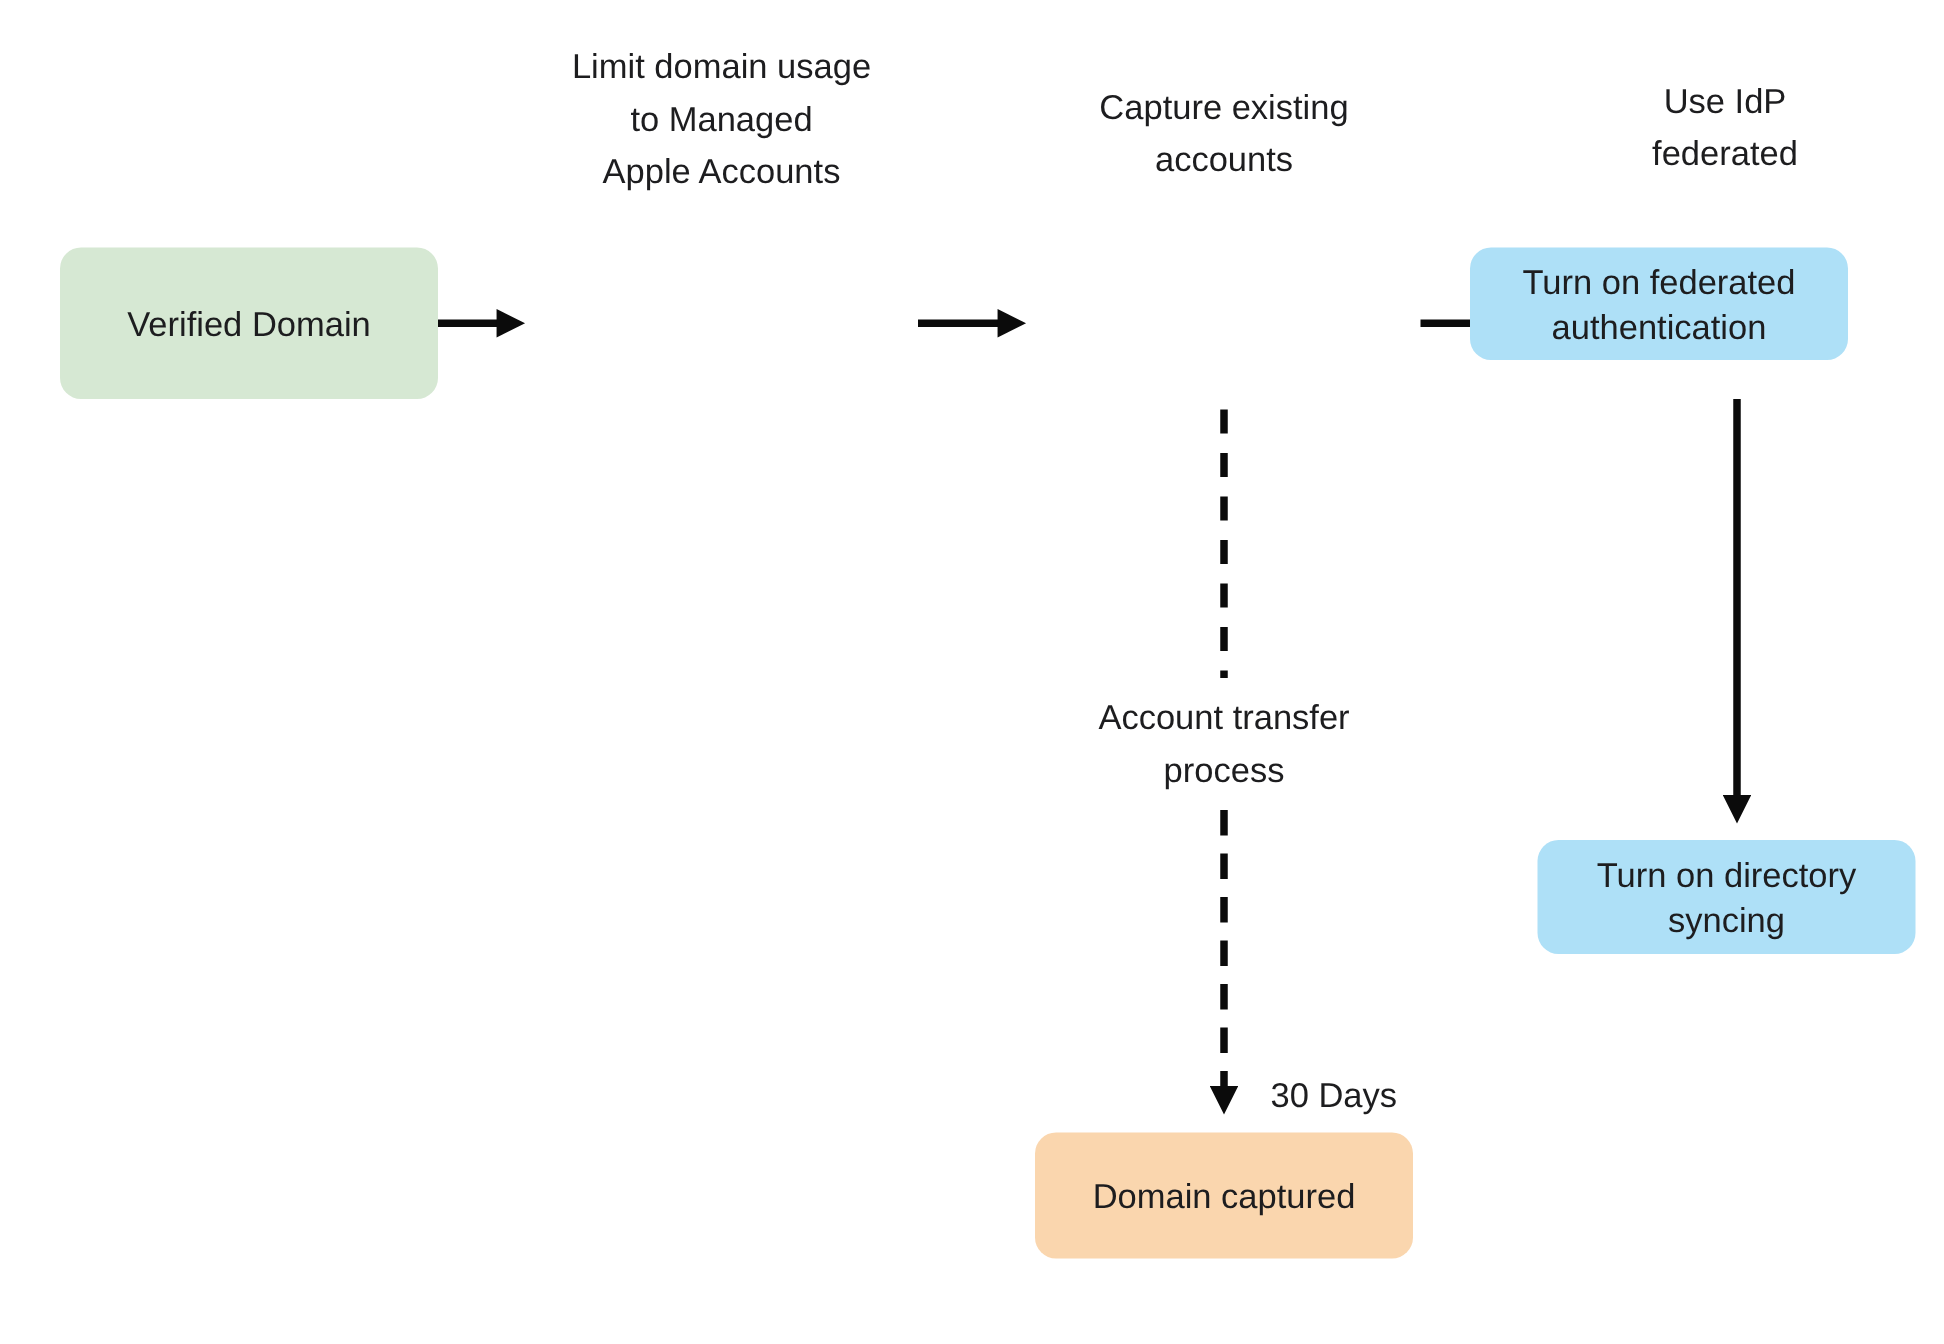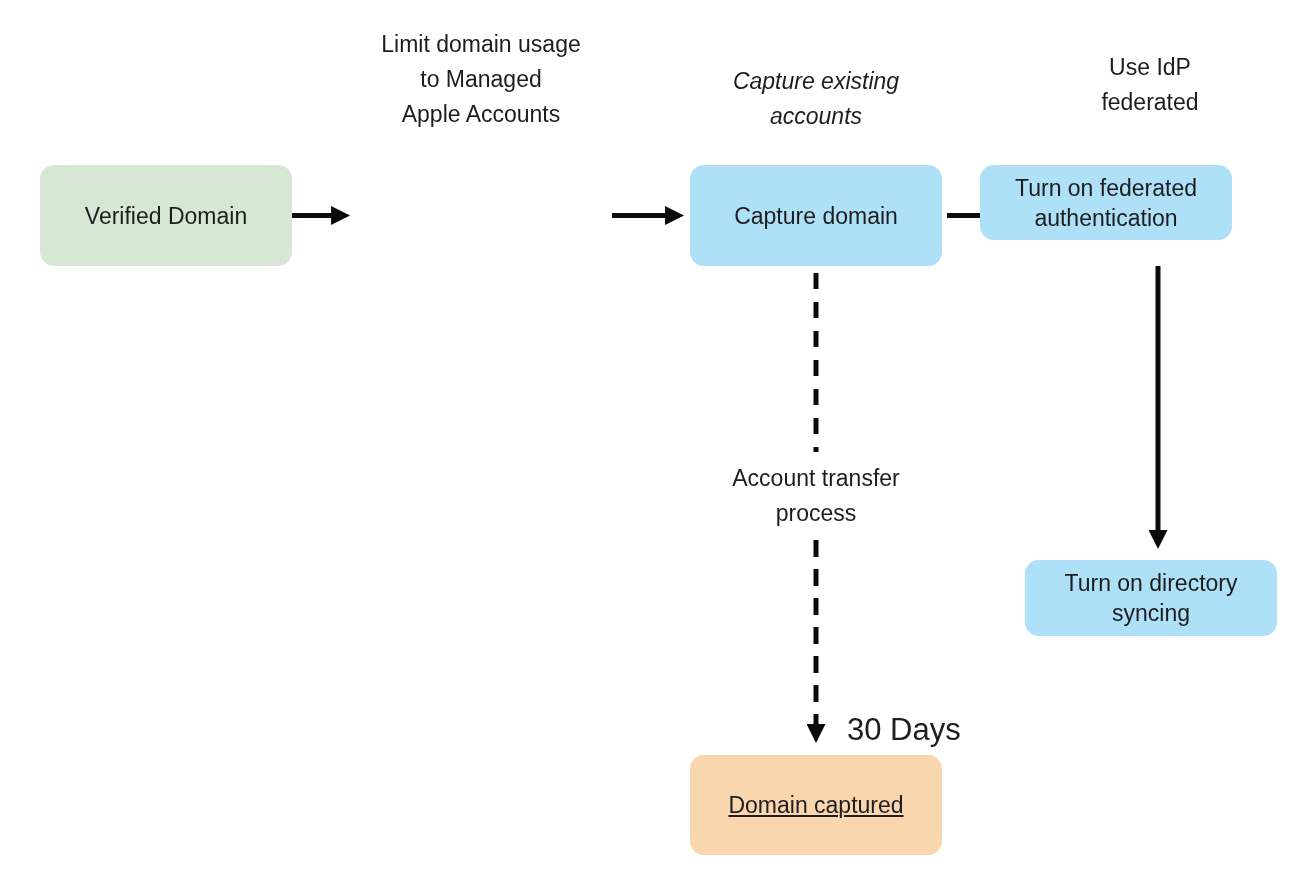--- a/index.html
+++ b/index.html
@@ -36,21 +36,21 @@
     position: absolute;
     text-align: center;
     font-size: 23px;
     line-height: 35px;
     white-space: pre-line;
     transform: translateX(-50%);
     color: var(--text, #1d1d1f);
   }
   .edge-label {
     position: absolute;
-    font-size: 31px;
+    font-size: 23px;
     line-height: 24px;
     white-space: nowrap;
     color: var(--text, #1d1d1f);
   }
   svg.edges {
     position: absolute;
     left: 0;
     top: 0;
     width: 1296px;
     height: 896px;
@@ -77,37 +77,36 @@
     <line x1="1158" y1="266" x2="1158" y2="531" stroke="#0b0b0b" stroke-width="5" marker-end="url(#ah)"></line>
 
     <line x1="816" y1="273" x2="816" y2="452" stroke="#0b0b0b" stroke-width="5" stroke-dasharray="16 13"></line>
     <line x1="816" y1="540" x2="816" y2="725" stroke="#0b0b0b" stroke-width="5" stroke-dasharray="17 12" marker-end="url(#ah)"></line>
   </svg>
 
   <div class="annotation" style="left:481px; top:27px;">Limit domain usage
 to Managed
 Apple Accounts</div>
 
-  <div class="annotation" style="left:816px; top:64px;font-style:italic;">Capture existing
+  <div class="annotation" style="left:816px; top:54px;">Capture existing
 accounts</div>
 
   <div class="annotation" style="left:1150px; top:50px;">Use IdP
 federated</div>
 
   <div class="annotation" style="left:816px; top:461px;">Account transfer
 process</div>
 
   <div class="edge-label" style="left:847px; top:718px;">30 Days</div>
 
   <div class="node node-start" style="left:24px; top:165px; width:252px; height:101px;margin-left:16px;">Verified Domain</div>
 
 
-  <div class="node node-process" style="left:690px; top:165px; width:252px; height:101px;">Capture domain</div>
 
   <div class="node node-process" style="left:980px; top:165px; width:252px; height:75px;">Turn on federated
 authentication</div>
 
   <div class="node node-process" style="left:1025px; top:560px; width:252px; height:76px;">Turn on directory
 syncing</div>
 
-  <div class="node node-end" style="left:690px; top:755px; width:252px; height:100px;text-decoration:underline;">Domain captured</div>
+  <div class="node node-end" style="left:690px; top:755px; width:252px; height:84px;">Domain captured</div>
 
 </div>
 
 </body></html>

